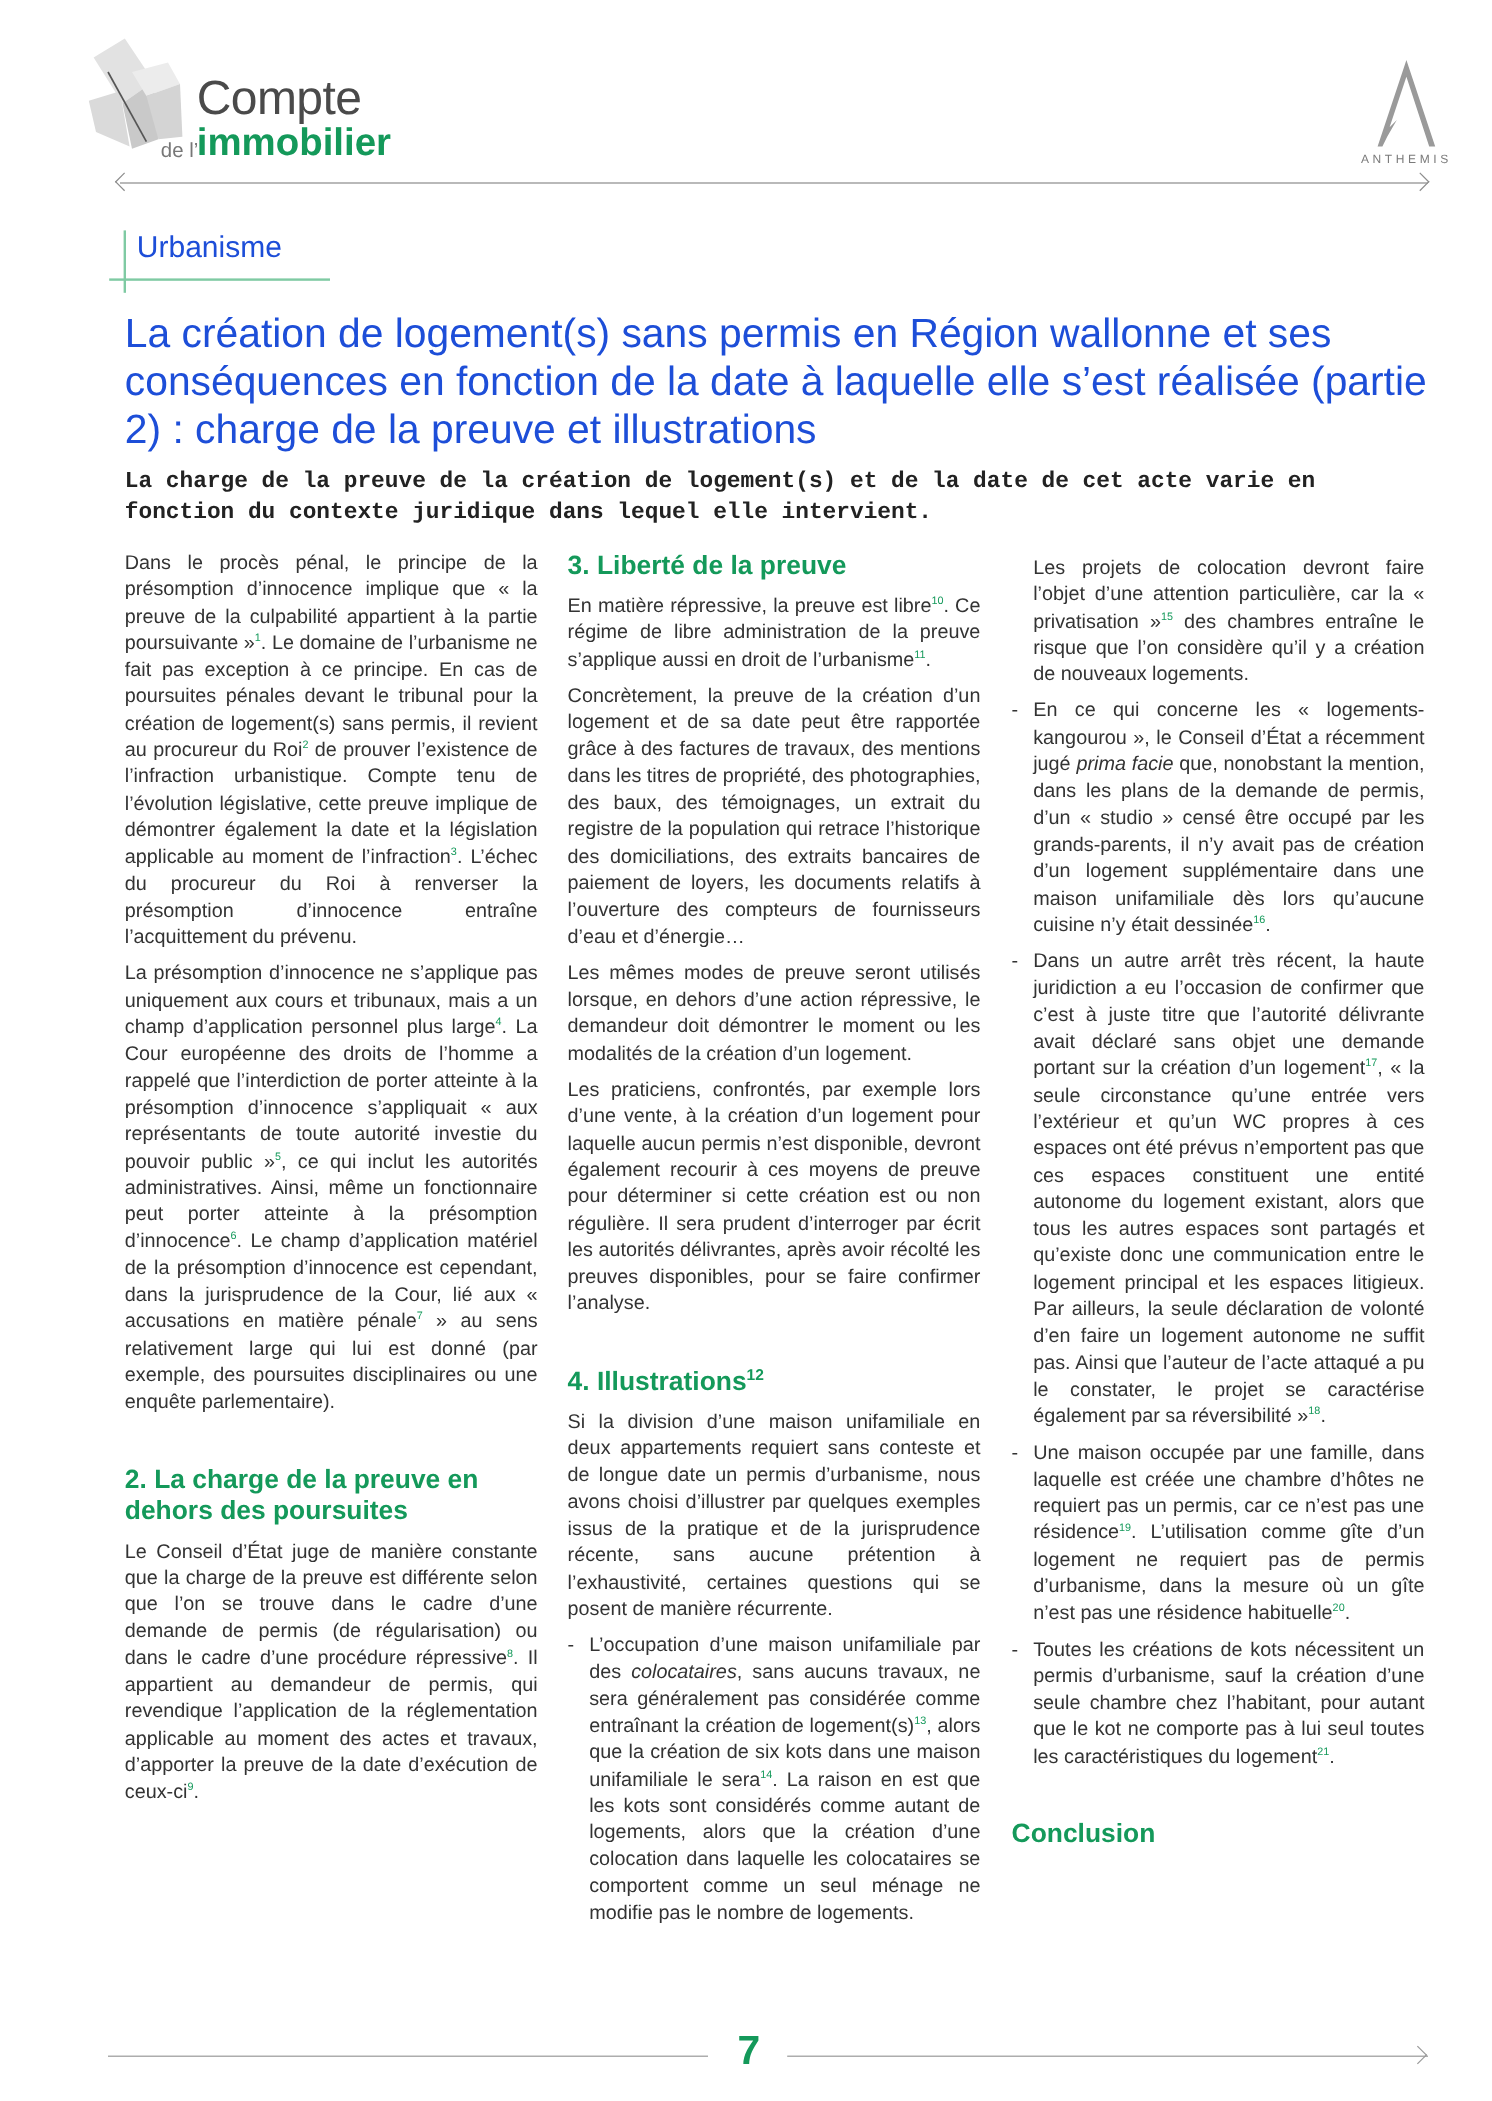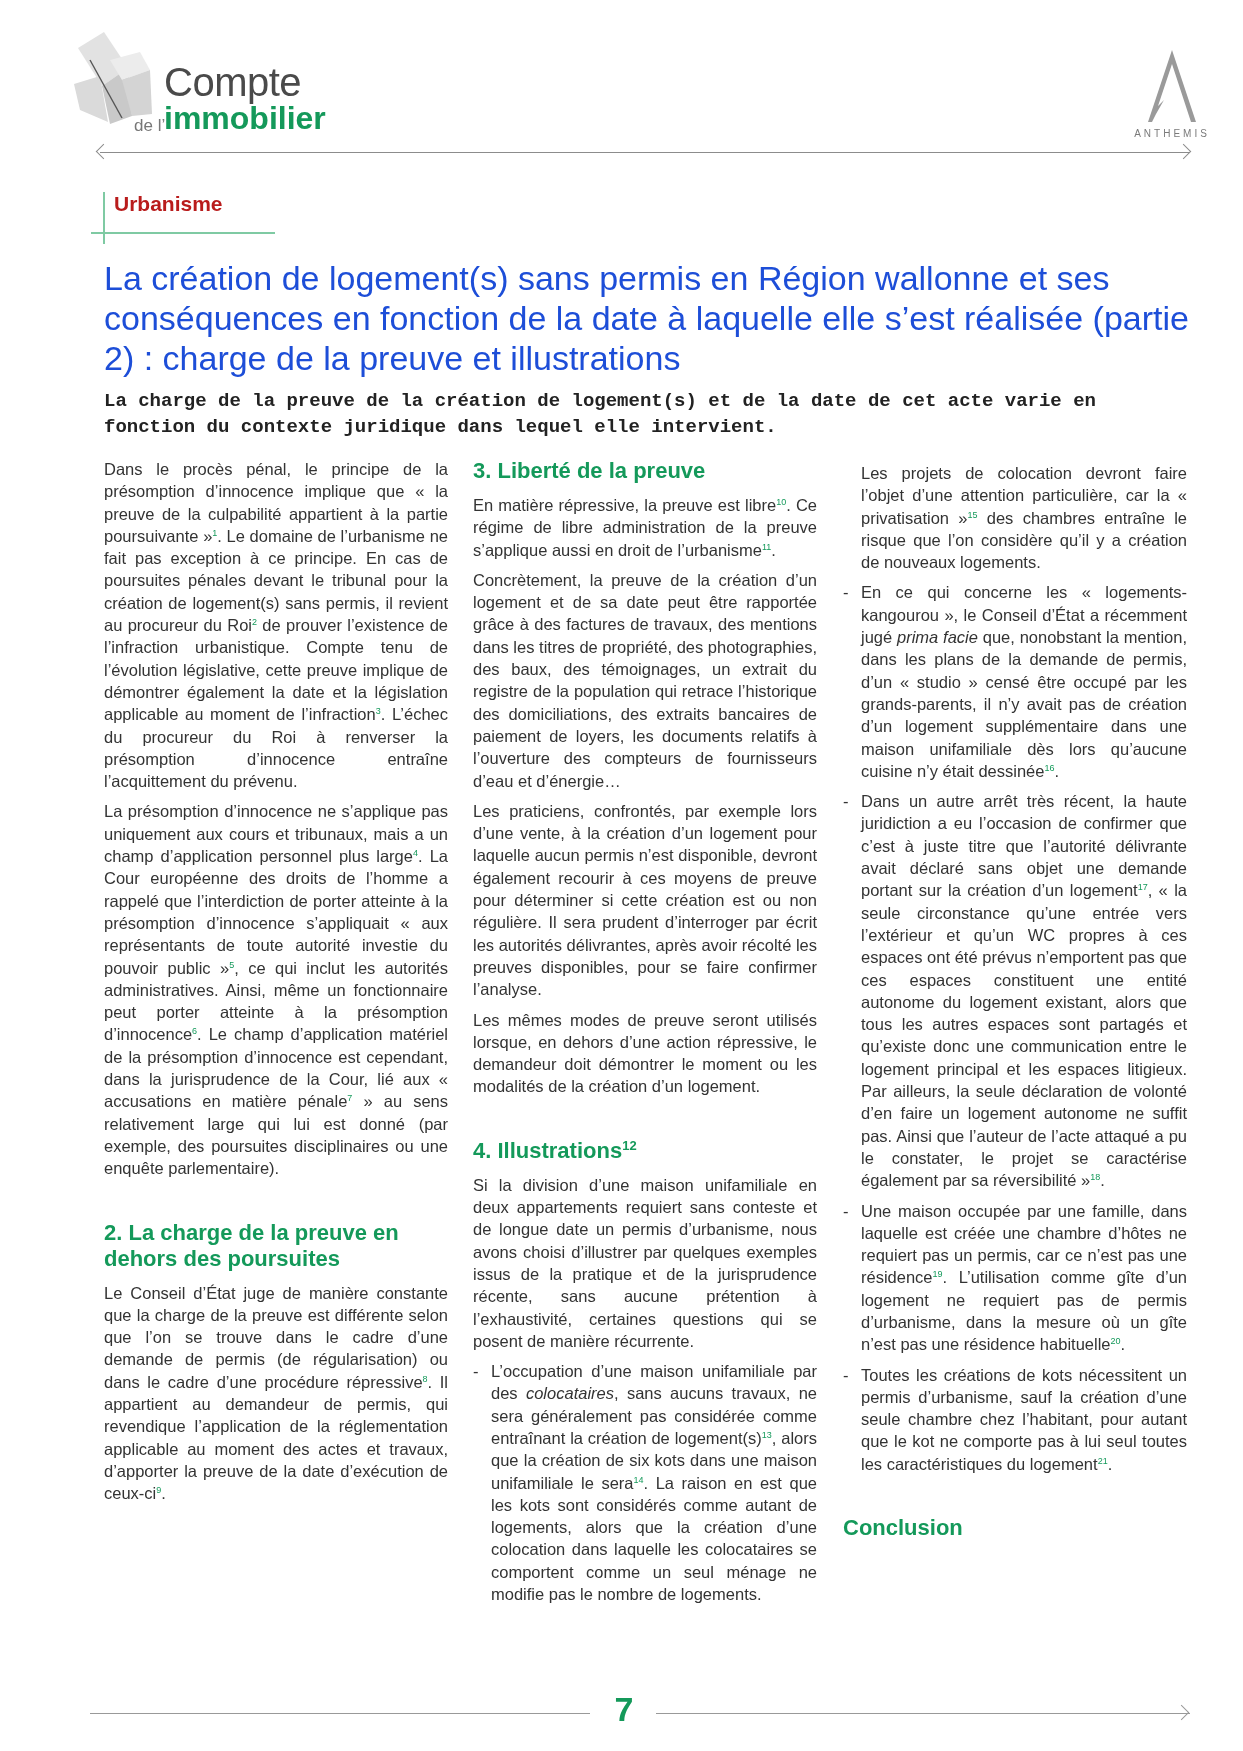--- a/index.html
+++ b/index.html
@@ -9,21 +9,21 @@
   .logo-cubes { position: absolute; left: 10px; top: 6px; width: 96px; height: 96px; }
   .logo-forum { position: absolute; left: 104px; top: 36px; font-size: 40px; color: #4a4a4a; letter-spacing: -0.5px; }
   .logo-de { position: absolute; left: 74px; top: 92px; font-size: 17px; color: #777; }
   .logo-immo { position: absolute; left: 104px; top: 76px; font-size: 32px; font-weight: bold; color: #14995a; }
   .publisher { position: absolute; left: 1110px; top: 48px; width: 86px; height: 100px; text-align: center; margin-left: 19px; }
   .publisher svg { display: block; margin: 0 auto; }
   .publisher-name { font-size: 10px; letter-spacing: 3px; color: #7a7a7a; margin-top: 4px; }
   .top-rule { position: absolute; left: 100px; top: 152px; width: 1090px; height: 1px; background: #8c8c8c; }
   .arrow-l { position: absolute; left: 98px; top: 146px; width: 10px; height: 10px; border-left: 1.5px solid #8c8c8c; border-bottom: 1.5px solid #8c8c8c; transform: rotate(45deg); }
   .arrow-r { position: absolute; left: 1178px; top: 146px; width: 10px; height: 10px; border-right: 1.5px solid #8c8c8c; border-top: 1.5px solid #8c8c8c; transform: rotate(45deg); }
-  .section-tag { position: absolute; left: 114px; top: 192px; font-size: 21px; font-weight: bold; color: #b91c1c; }
+  .section-tag { position: absolute; left: 114px; top: 192px; font-size: 25px; font-weight: normal; color: #1d4ed8; }
   .tag-v { position: absolute; left: 103px; top: 192px; width: 2px; height: 52px; background: #7fcaa3; }
   .tag-h { position: absolute; left: 91px; top: 232px; width: 184px; height: 2px; background: #7fcaa3; }
   .title { position: absolute; left: 104px; top: 258px; width: 1090px; font-size: 34px; line-height: 40px; color: #1d4ed8; }
   .lead { position: absolute; left: 104px; top: 388px; width: 1090px; font-size: 19px; line-height: 26px; font-weight: bold; color: #222; font-family: Liberation Mono, monospace; }
   .col { position: absolute; top: 458px; width: 344px; font-size: 16.5px; line-height: 22.3px; color: #333; text-align: justify; }
   .col1 { left: 104px; }
   .col2 { left: 473px; }
   .col3 { left: 843px; }
   .col h2 { font-size: 22px; line-height: 26px; color: #14995a; margin: 0 0 10px 0; font-weight: bold; text-align: left; }
   .col p { margin: 0 0 8px 0; hyphens: auto; }
@@ -79,22 +79,22 @@
   <p><span>La présomption d’innocence ne s’applique pas uniquement aux cours et tribunaux, mais a un champ d’application personnel plus large</span><sup>4</sup><span>. La Cour européenne des droits de l’homme a rappelé que l’interdiction de porter atteinte à la présomption d’innocence s’appliquait « aux représentants de toute autorité investie du pouvoir public »</span><sup>5</sup><span>, ce qui inclut les autorités administratives. Ainsi, même un fonctionnaire peut porter atteinte à la présomption d’innocence</span><sup>6</sup><span>. Le champ d’application matériel de la présomption d’innocence est cependant, dans la jurisprudence de la Cour, lié aux « accusations en matière pénale</span><sup>7</sup><span> » au sens relativement large qui lui est donné (par exemple, des poursuites disciplinaires ou une enquête parlementaire).</span></p>
 
   <h2 class="spaced">2. La charge de la preuve en dehors des poursuites</h2>
   <p><span>Le Conseil d’État juge de manière constante que la charge de la preuve est différente selon que l’on se trouve dans le cadre d’une demande de permis (de régularisation) ou dans le cadre d’une procédure répressive</span><sup>8</sup><span>. Il appartient au demandeur de permis, qui revendique l’application de la réglementation applicable au moment des actes et travaux, d’apporter la preuve de la date d’exécution de ceux-ci</span><sup>9</sup><span>.</span></p>
 </div>
 
 <div class="col col2">
   <h2>3. Liberté de la preuve</h2>
   <p><span>En matière répressive, la preuve est libre</span><sup>10</sup><span>. Ce régime de libre administration de la preuve s’applique aussi en droit de l’urbanisme</span><sup>11</sup><span>.</span></p>
   <p>Concrètement, la preuve de la création d’un logement et de sa date peut être rapportée grâce à des factures de travaux, des mentions dans les titres de propriété, des photographies, des baux, des témoignages, un extrait du registre de la population qui retrace l’historique des domiciliations, des extraits bancaires de paiement de loyers, les documents relatifs à l’ouverture des compteurs de fournisseurs d’eau et d’énergie…</p>
+  <p>Les mêmes modes de preuve seront utilisés lorsque, en dehors d’une action répressive, le demandeur doit démontrer le moment ou les modalités de la création d’un logement.</p>
   <p>Les praticiens, confrontés, par exemple lors d’une vente, à la création d’un logement pour laquelle aucun permis n’est disponible, devront également recourir à ces moyens de preuve pour déterminer si cette création est ou non régulière. Il sera prudent d’interroger par écrit les autorités délivrantes, après avoir récolté les preuves disponibles, pour se faire confirmer l’analyse.</p>
-  <p>Les mêmes modes de preuve seront utilisés lorsque, en dehors d’une action répressive, le demandeur doit démontrer le moment ou les modalités de la création d’un logement.</p>
 
   <h2 class="spaced"><span>4. Illustrations</span><sup>12</sup></h2>
   <p>Si la division d’une maison unifamiliale en deux appartements requiert sans conteste et de longue date un permis d’urbanisme, nous avons choisi d’illustrer par quelques exemples issus de la pratique et de la jurisprudence récente, sans aucune prétention à l’exhaustivité, certaines questions qui se posent de manière récurrente.</p>
   <ul class="bullets">
     <li><span class="dash">-</span><span>L’occupation d’une maison unifamiliale par des </span><em>colocataires</em><span>, sans aucuns travaux, ne sera généralement pas considérée comme entraînant la création de logement(s)</span><sup>13</sup><span>, alors que la création de six kots dans une maison unifamiliale le sera</span><sup>14</sup><span>. La raison en est que les kots sont considérés comme autant de logements, alors que la création d’une colocation dans laquelle les colocataires se comportent comme un seul ménage ne modifie pas le nombre de logements.</span></li>
   </ul>
 </div>
 
 <div class="col col3" style="top:462px;">
   <p class="cont"><span>Les projets de colocation devront faire l’objet d’une attention particulière, car la « privatisation »</span><sup>15</sup><span> des chambres entraîne le risque que l’on considère qu’il y a création de nouveaux logements.</span></p>

